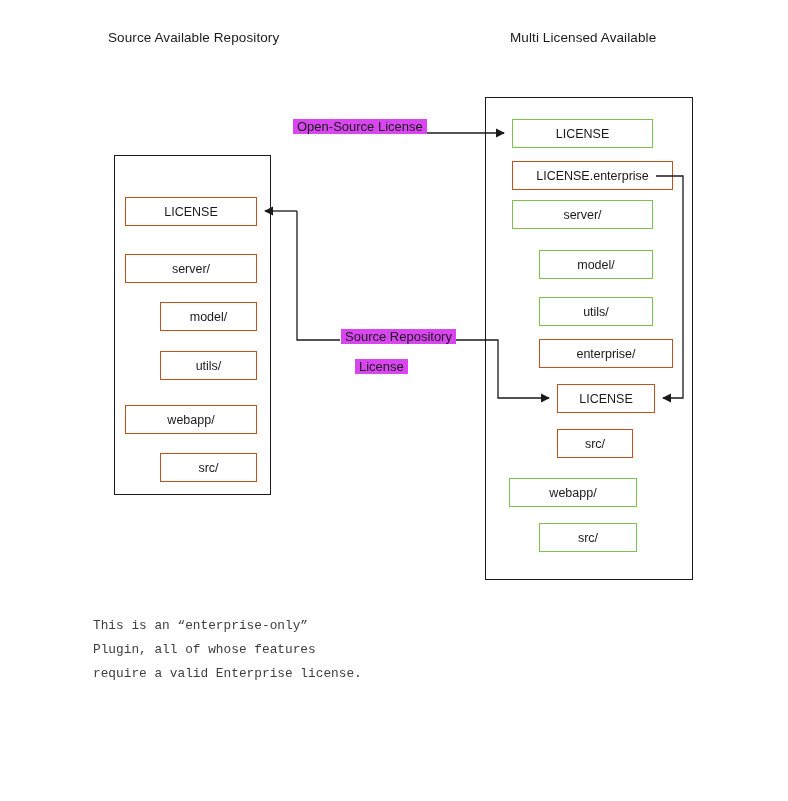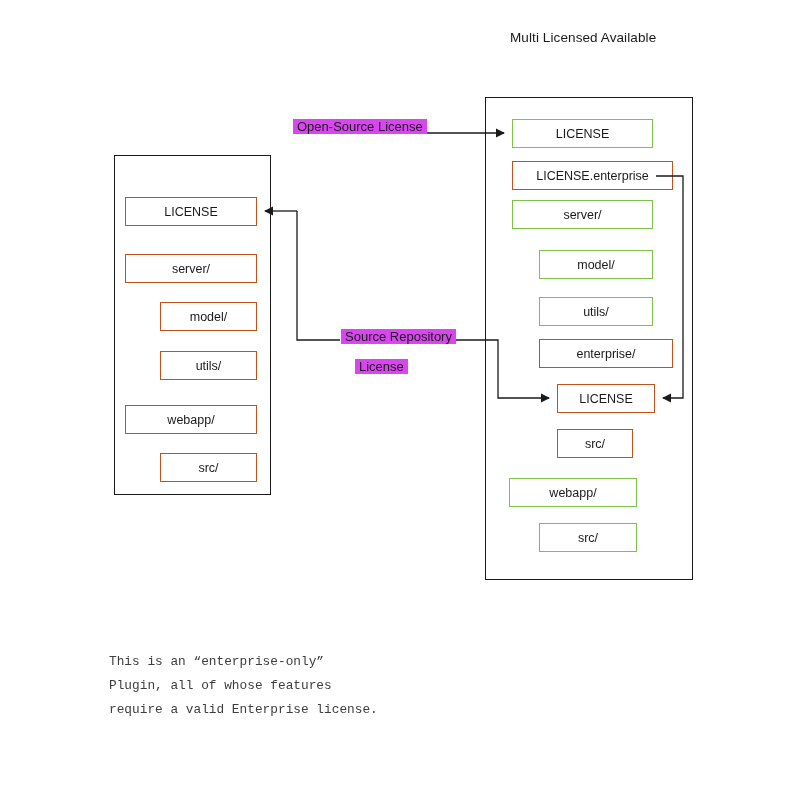--- a/index.html
+++ b/index.html
@@ -85,28 +85,29 @@
 
   
   .caption {
     position: absolute;
     font-family: "Liberation Mono", "DejaVu Sans Mono", monospace;
     font-size: 12.8px;
     line-height: 24px;
     color: #3d3d3d;
     white-space: pre-wrap;
   }
-  #caption-left  { left: 93px;  top: 650px; width: 310px; margin-left: 16px; }
+  #caption-left  { left: 93px;  top: 614px; width: 310px; }
   #caption-right { left: 428px; top: 650px; width: 290px; }
 </style>
 </head>
 <body>
 
 <div id="canvas">
 
+  <div class="repo-title" id="title-left">Source Available Repository</div>
   <div class="repo-title" id="title-right">Multi Licensed Available</div>
 
   <div class="repo-box" id="repo-left"></div>
 
   <div class="node orange" style="left:125px; top:197px; width:132px;">LICENSE</div>
   <div class="node orange" style="left:125px; top:254px; width:132px;">server/</div>
   <div class="node orange" style="left:160px; top:302px; width:97px;">model/</div>
   <div class="node orange" style="left:160px; top:351px; width:97px;">utils/</div>
   <div class="node orange" style="left:125px; top:405px; width:132px;">webapp/</div>
   <div class="node orange" style="left:160px; top:453px; width:97px;">src/</div>

